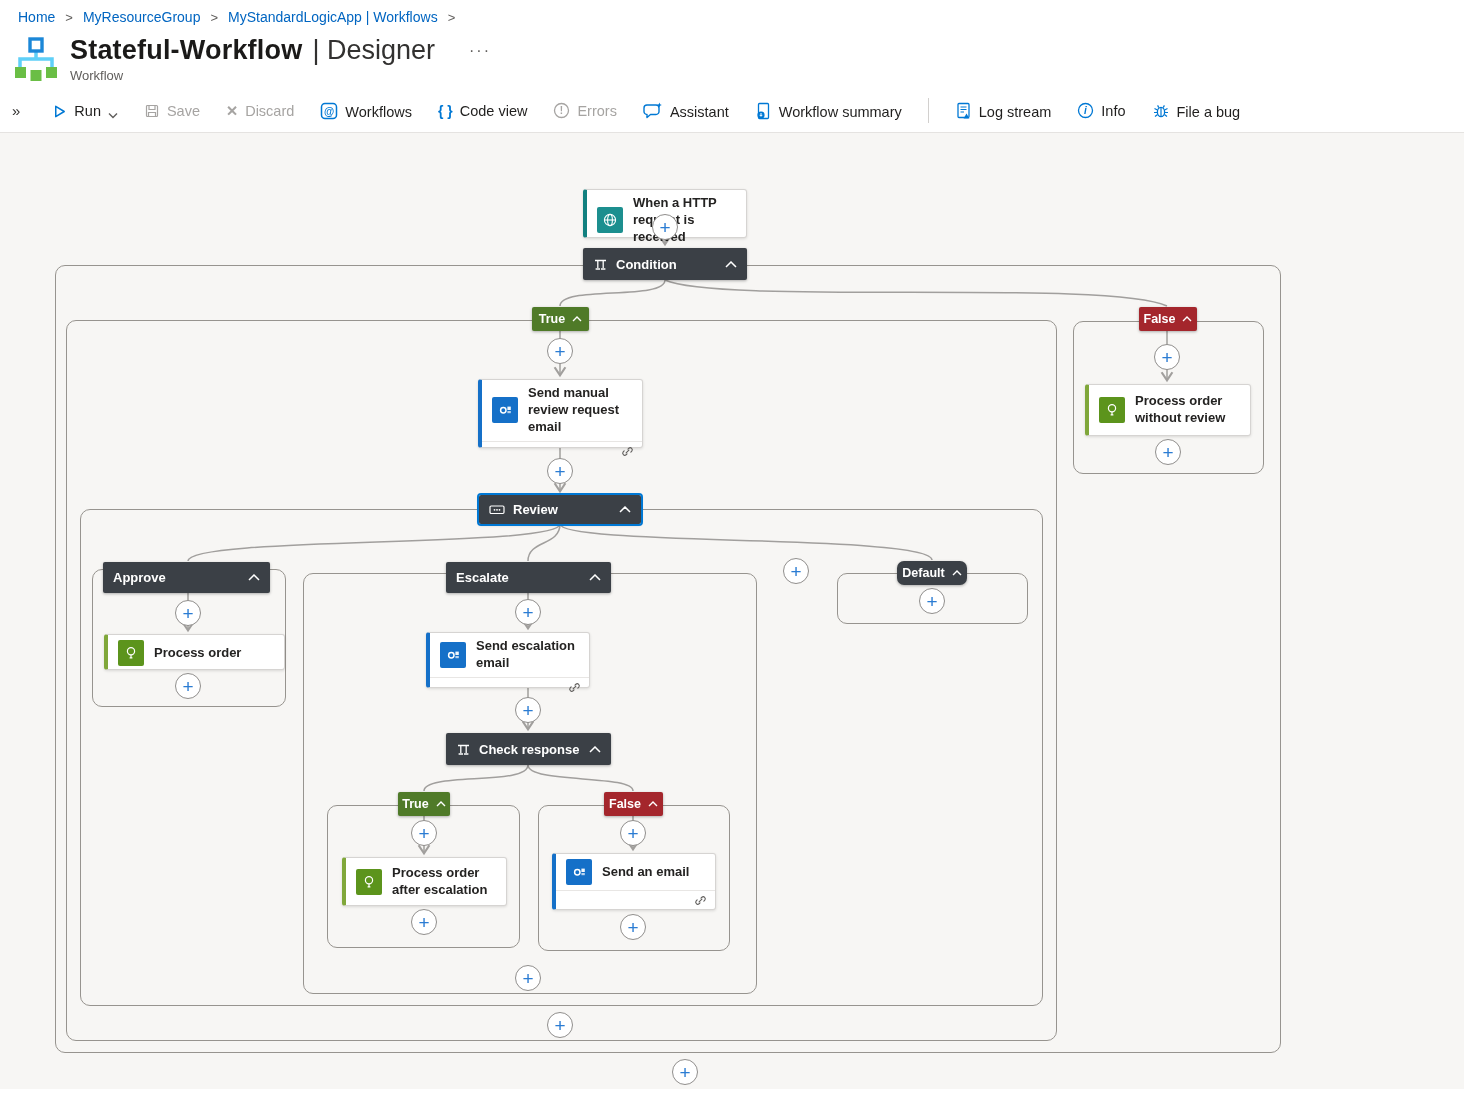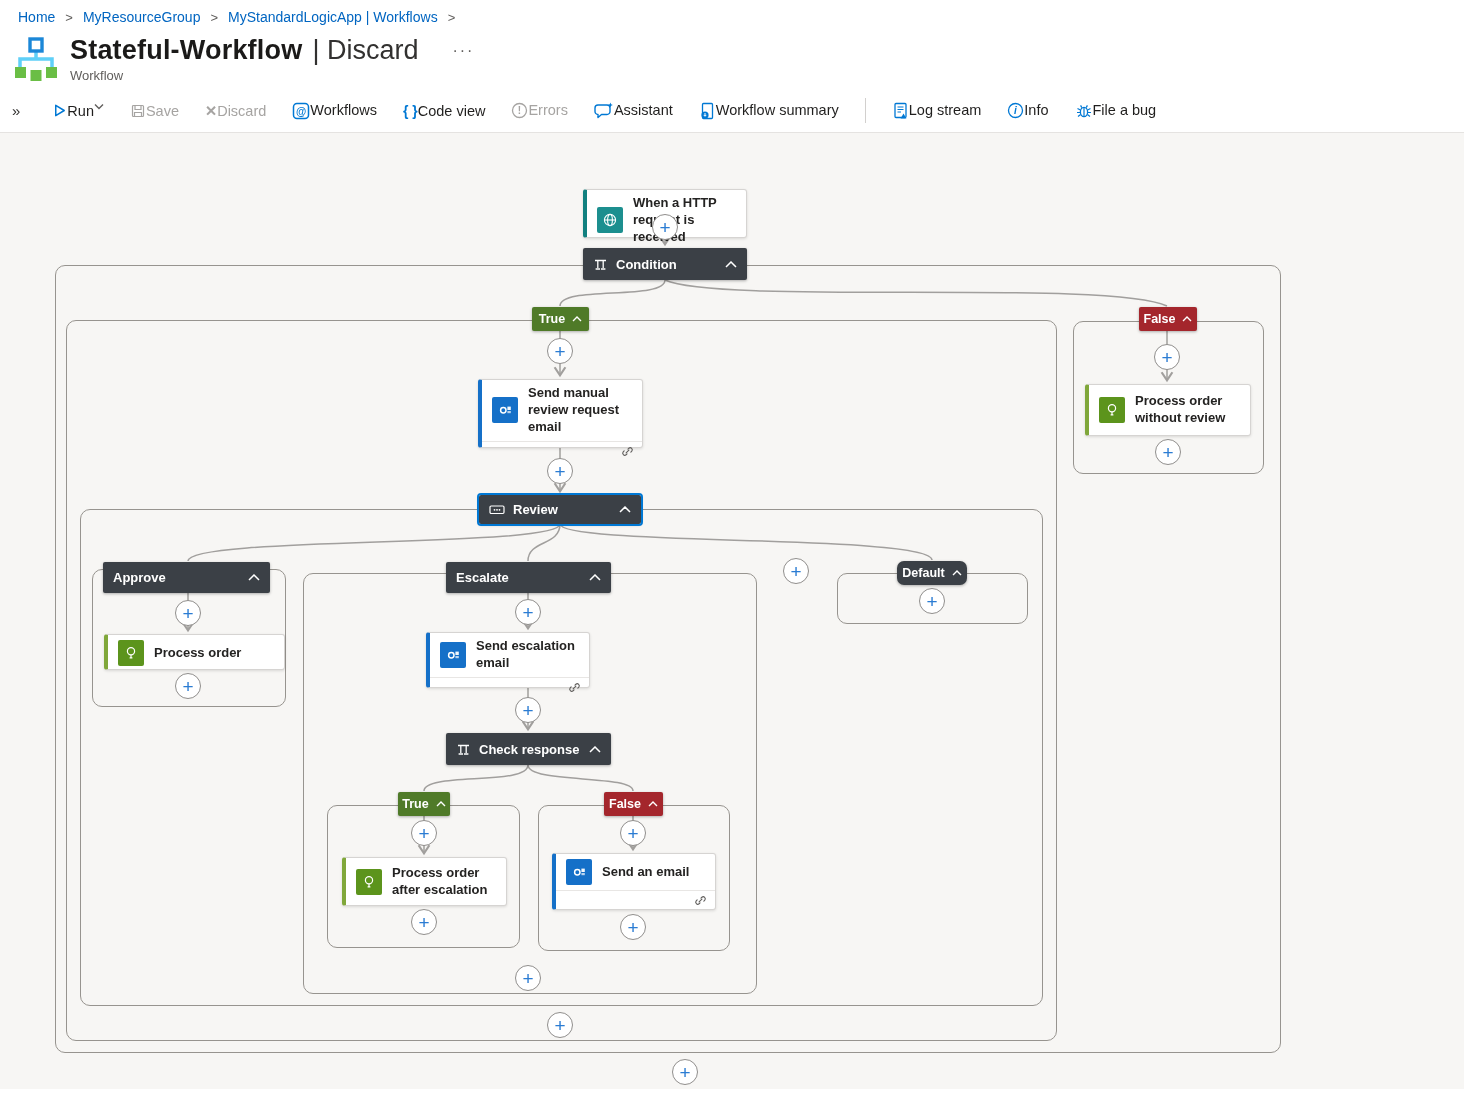--- a/index.html
+++ b/index.html
@@ -15,21 +15,21 @@
   .app-icon { width:44px; height:48px; flex:none; margin-top:2px; }
   .title-block { margin-left:12px; }
   .title-line { display:flex; align-items:baseline; }
   .title-main { font-size:27px; font-weight:700; color:#1b1a19; letter-spacing:.2px; }
   .title-view { font-size:27px; font-weight:300; color:#323130; margin-left:10px; }
   .title-more { margin-left:34px; color:#605e5c; font-size:16px; letter-spacing:2px; cursor:pointer; align-self:center; }
   .subtitle { font-size:13px; color:#605e5c; margin-top:2px; }
 
   .toolbar { display:flex; align-items:center; gap:26px; height:44px; padding-left:12px; margin-top:4px; border-bottom:1px solid #e5e3e1; }
   .tb-collapse { font-size:15px; color:#323130; cursor:pointer; margin-right:6px; }
-  .tb-btn { display:flex; align-items:flex-start; font-size:14.5px; cursor:pointer; white-space:nowrap; }
+  .tb-btn { display:flex; align-items:flex-end; gap:7px; font-size:14.5px; cursor:pointer; white-space:nowrap; }
   .tb-btn .glyph { font-weight:700; }
   .tb-btn.disabled { color:#a6a4a2; }
   .tb-divider { width:1px; height:25px; background:#d2d0ce; }
 
   
   .canvas { position:relative; width:1464px; height:956px; background:#f7f6f4; }
   .edges { position:absolute; left:0; top:0; z-index:2; }
   .box { position:absolute; border:1px solid #97948f; border-radius:10px; z-index:1; }
 
   .scope-header { position:absolute; z-index:3; display:flex; align-items:center; gap:8px; background:#3b4046; color:#fff;
@@ -70,21 +70,21 @@
     <svg class="app-icon" viewBox="0 0 44 48">
       <path d="M22 14 V22 M6 30 V22 H38 V30" stroke="#5fd0f8" stroke-width="3.5" fill="none"></path>
       <rect x="16" y="2" width="12" height="12" fill="#ffffff" stroke="#1b87d7" stroke-width="3.4"></rect>
       <rect x="1" y="30" width="11" height="11" fill="#6abe45"></rect>
       <rect x="16.5" y="33" width="11" height="11" fill="#6abe45"></rect>
       <rect x="32" y="30" width="11" height="11" fill="#6abe45"></rect>
     </svg>
     <div class="title-block">
       <div class="title-line">
         <span class="title-main">Stateful-Workflow</span>
-        <span class="title-view">| Discard</span>
+        <span class="title-view">| Designer</span>
         <span class="title-more">···</span>
       </div>
       <div class="subtitle">Workflow</div>
     </div>
   </div>
 
   <div class="toolbar">
     <span class="tb-collapse">»</span>
 
     <div class="tb-btn">

